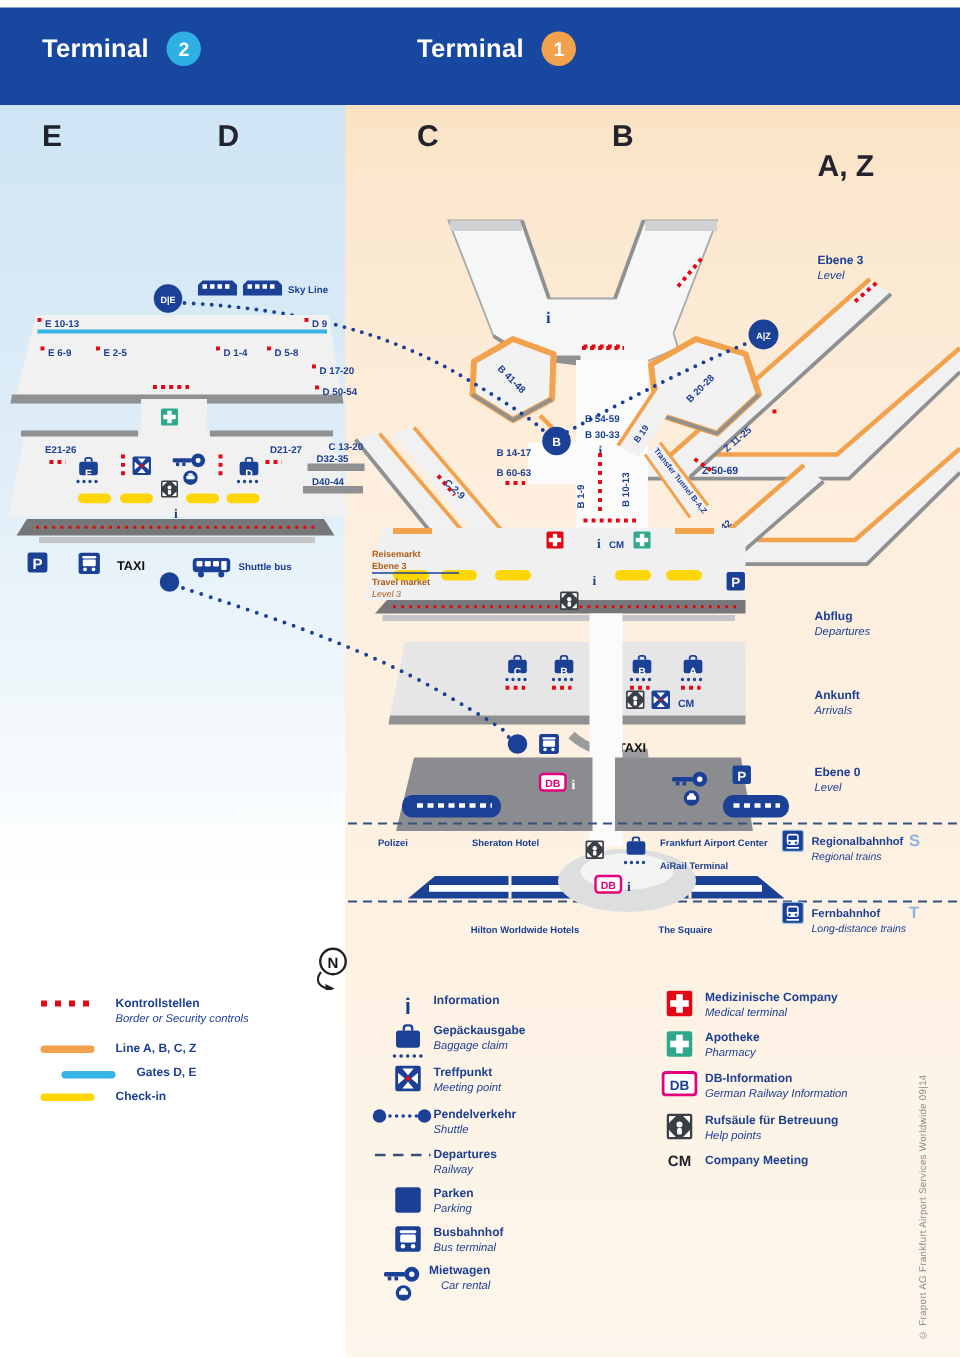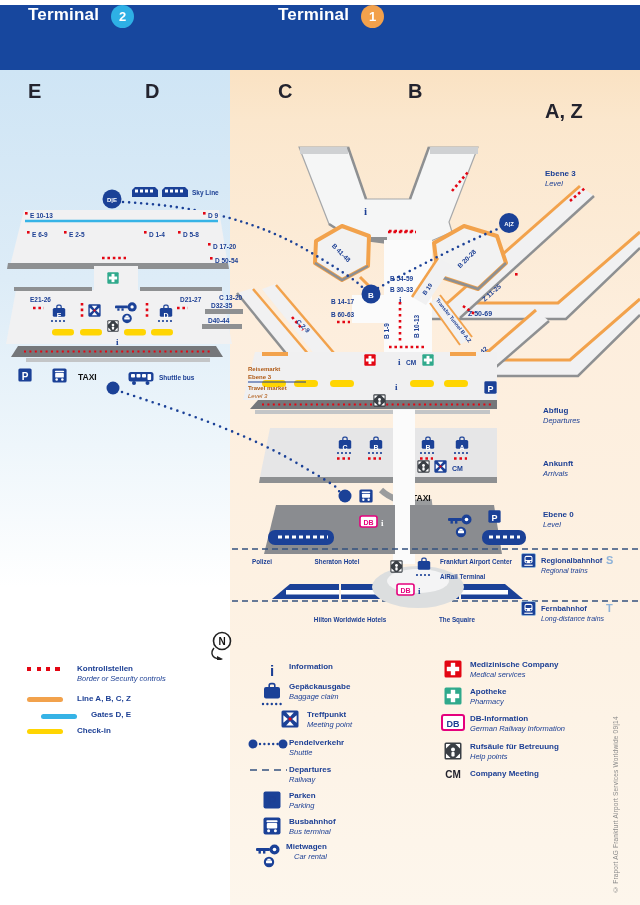--- a/index.html
+++ b/index.html
@@ -3,21 +3,21 @@
 <meta charset="utf-8">
 <style>
   html,body{margin:0;padding:0;background:#fff;}
   .page{position:relative;width:640px;height:905px;overflow:hidden;background:#fff;
         font-family:"Liberation Sans",sans-serif;}
   .bg-left{position:absolute;left:0;top:70px;width:230px;height:835px;
     background:linear-gradient(180deg,#cfe5f5 0%,#ddecf7 25%,#eef6fb 45%,#ffffff 62%,#ffffff 100%);}
   .bg-right{position:absolute;left:230px;top:70px;width:410px;height:835px;
     background:linear-gradient(180deg,#fae2c3 0%,#fbe7cd 6%,#fdeedd 30%,#fdf2e4 70%,#fdf6ec 100%);}
   .header{position:absolute;left:0;top:5px;width:640px;height:65px;background:#17479e;}
-  .term{position:absolute;top:0;height:55px;display:flex;align-items:flex-start;gap:12px;color:#fff;}
+  .term{position:absolute;top:0;height:55px;display:flex;align-items:center;gap:12px;color:#fff;}
   .term .tlabel{font-size:17px;font-weight:bold;letter-spacing:.2px;}
   .tcirc{width:23px;height:23px;border-radius:50%;display:flex;align-items:center;justify-content:center;
          font-size:13px;font-weight:bold;color:#fff;}
   .band-letter{position:absolute;top:80px;font-size:20px;font-weight:bold;color:#23232e;}
   .mapsvg{position:absolute;left:0;top:70px;}
   
   .lrow{position:absolute;display:flex;align-items:flex-start;}
   .lic{width:34px;display:flex;justify-content:center;flex:none;}
   .ltx{display:flex;flex-direction:column;line-height:1.25;}
   .lde{font-size:8px;font-weight:bold;color:#1c3f94;}
@@ -478,21 +478,21 @@
         <svg width="22" height="26">
             <use href="#sym-suitcase" x="2" y="0" width="18" height="18"></use>
             <line x1="2" y1="22" x2="20" y2="22" stroke="#1b4197" stroke-width="2.4" stroke-dasharray="0 4.4" stroke-linecap="round"></line>
           </svg>
       </span>
       <span class="ltx">
           <span class="lde">Gepäckausgabe</span>
       <span class="len">Baggage claim</span>
         </span>
     </div>
-    <div class="lrow" style="left:273px;top:710px;">
+    <div class="lrow" style="left:255px;top:710px;">
       <span class="lic">
         <svg width="18" height="18">
             <use href="#sym-meeting" width="18" height="18"></use>
           </svg>
       </span>
       <span class="ltx">
           <span class="lde">Treffpunkt</span>
       <span class="len">Meeting point</span>
         </span>
     </div>
@@ -556,21 +556,21 @@
     </div>
 
     <div class="lrow" style="left:436px;top:660px;">
       <span class="lic">
         <svg width="18" height="18">
             <use href="#sym-medical" width="18" height="18"></use>
           </svg>
       </span>
       <span class="ltx">
           <span class="lde">Medizinische Company</span>
-      <span class="len">Medical services</span>
+      <span class="len">Medical terminal</span>
         </span>
     </div>
     <div class="lrow" style="left:436px;top:687px;">
       <span class="lic">
         <svg width="18" height="18">
             <use href="#sym-pharmacy" width="18" height="18"></use>
           </svg>
       </span>
       <span class="ltx">
           <span class="lde">Apotheke</span>

